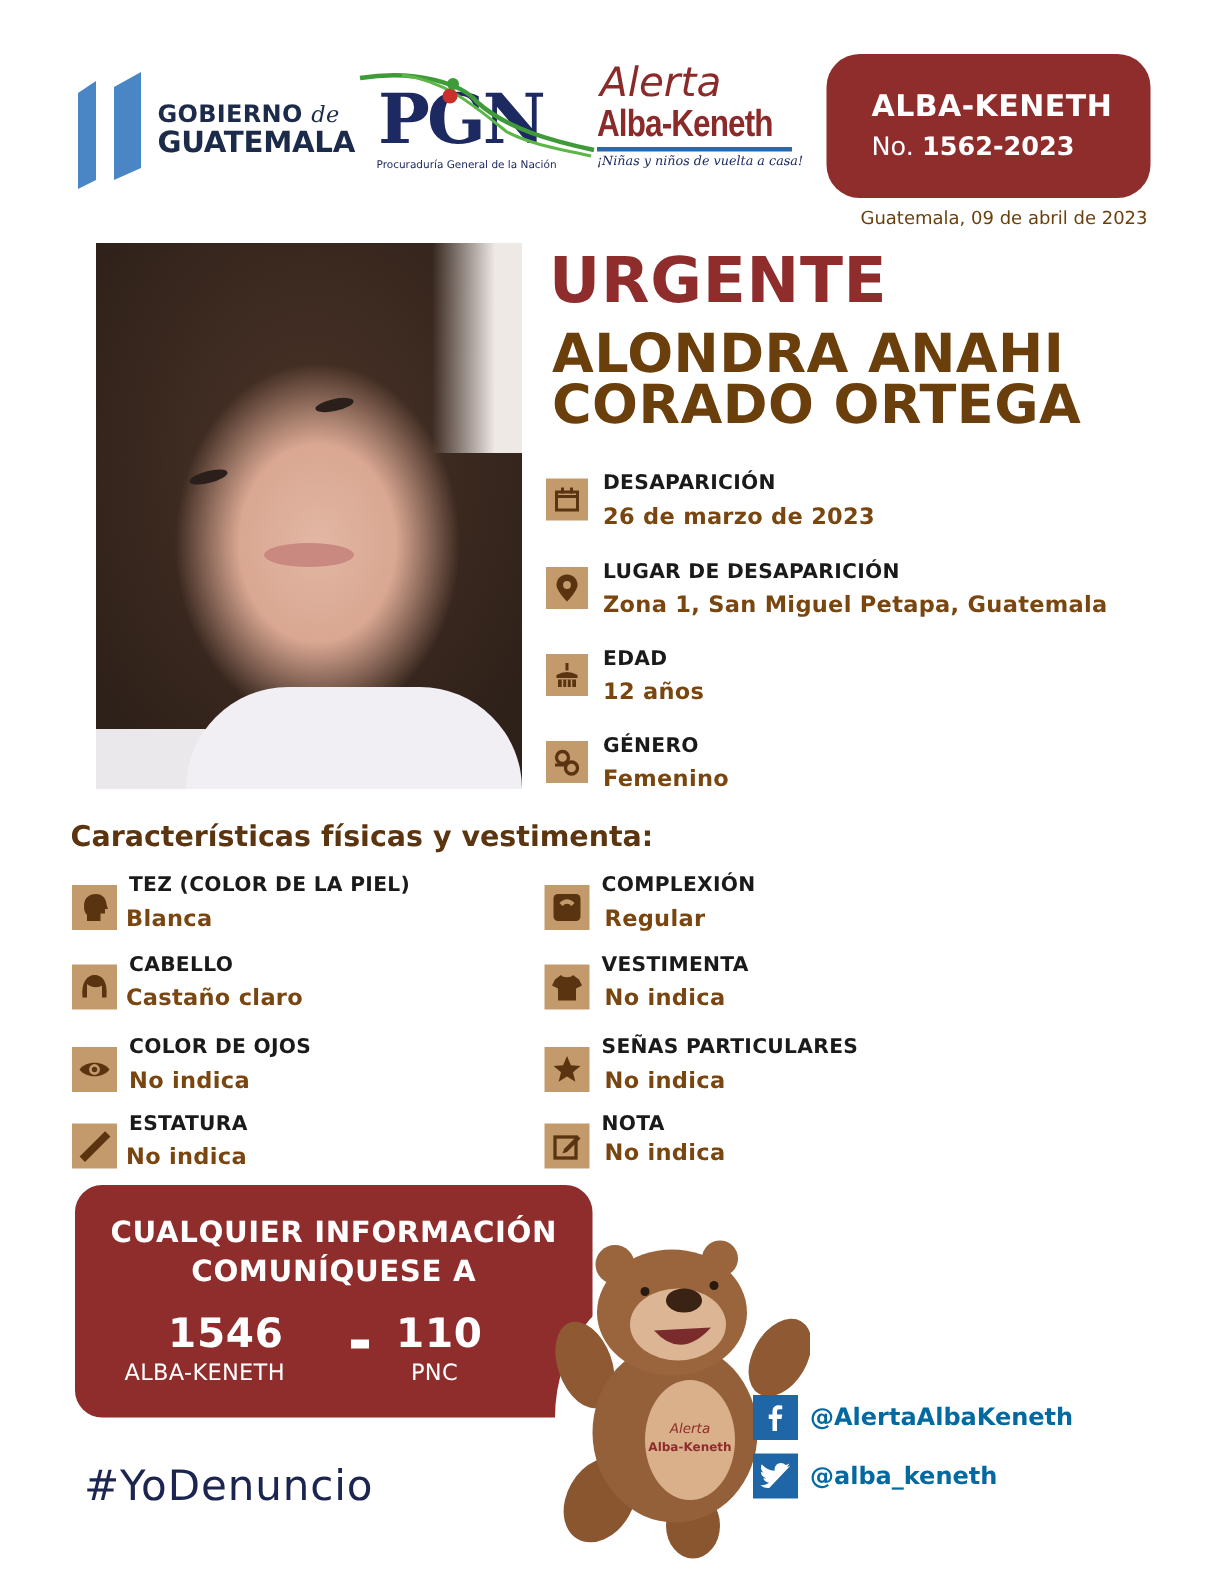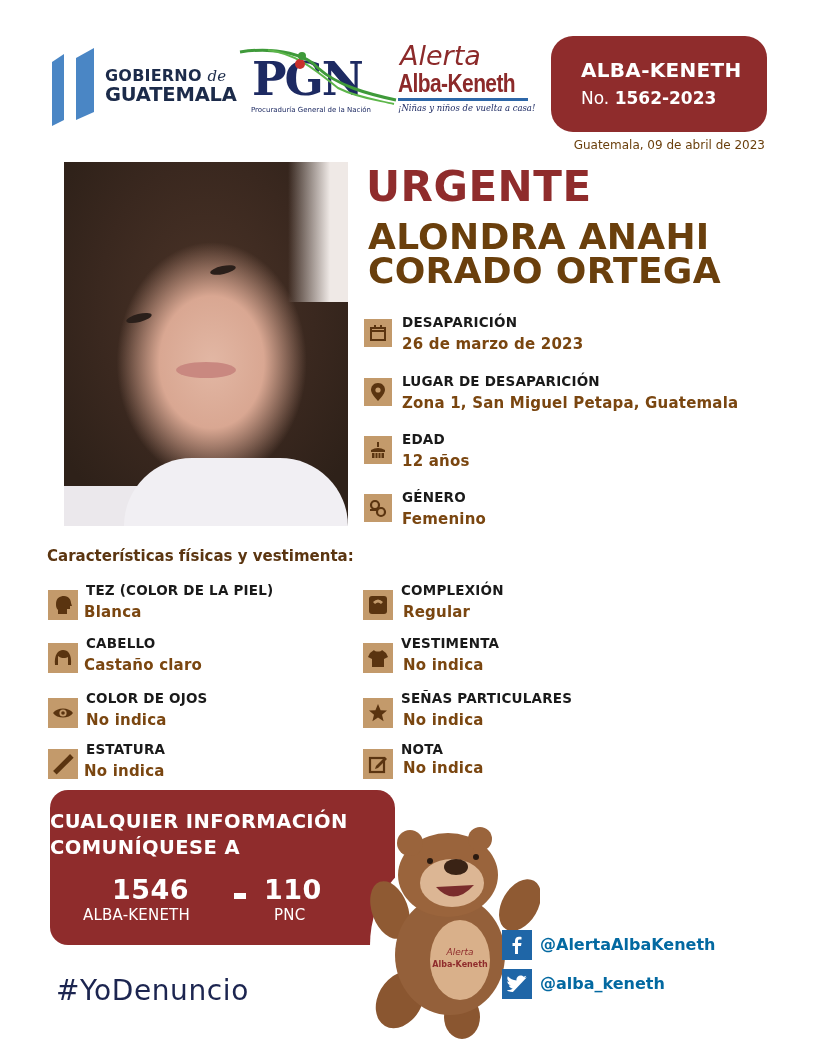--- a/index.html
+++ b/index.html
@@ -50,29 +50,29 @@
 
   
   .info-row { position: absolute; left: 364px; height: 50px; }
   .icon-box { position: absolute; width: 28px; height: 28px; background: #c39a6b; display: flex; align-items: center; justify-content: center; }
   .icon-box svg { width: 20px; height: 20px; }
   .info-row .icon-box { left: 0; top: 5px; }
   .info-label { position: absolute; left: 38px; top: 0; font-size: 13.5px; font-weight: bold; color: #1a1a1a; white-space: nowrap; letter-spacing: 0.2px; }
   .info-value { position: absolute; left: 38px; top: 21px; font-size: 15px; font-weight: bold; color: #7a4610; white-space: nowrap; letter-spacing: 0.2px; }
 
   
-  .char-title { left: 47px; top: 547px; font-size: 15px; font-weight: bold; color: #5b3510; white-space: nowrap; }
+  .char-title { left: 47px; top: 547px; font-size: 19px; font-weight: bold; color: #5b3510; white-space: nowrap; }
   .char-item { position: absolute; height: 46px; width: 280px; }
   .char-item .icon-box { left: 0; top: 8px; width: 30px; height: 30px; }
   .char-item .icon-box svg { width: 22px; height: 22px; }
   .char-label { position: absolute; left: 38px; top: 0; font-size: 13.5px; font-weight: bold; color: #1a1a1a; white-space: nowrap; letter-spacing: 0.2px; }
   .char-value { position: absolute; left: 36px; top: 21px; font-size: 15px; font-weight: bold; color: #7a4610; white-space: nowrap; letter-spacing: 0.2px; }
 
   
-  .contact { left: 50px; top: 790px; width: 345px; height: 155px; background: #8f2c2c; border-radius: 18px; color: #fff; text-align: left; }
+  .contact { left: 50px; top: 790px; width: 345px; height: 155px; background: #8f2c2c; border-radius: 18px; color: #fff; text-align: center; }
   .contact .h { position: absolute; left: 0; width: 100%; font-weight: bold; font-size: 19.5px; letter-spacing: 0.4px; }
   .contact .num { position: absolute; font-weight: bold; font-size: 27px; letter-spacing: 0.5px; }
   .contact .sub { position: absolute; font-size: 15px; letter-spacing: 0.2px; }
   .contact .dash { position: absolute; left: 184px; top: 103px; width: 12px; height: 6px; background: #fff; }
 
   .hashtag { left: 56px; top: 974px; font-weight: normal; font-size: 28px; color: #1c2550; letter-spacing: 0.6px; }
 
   
   .bear { left: 370px; top: 825px; width: 170px; height: 215px; }
 

